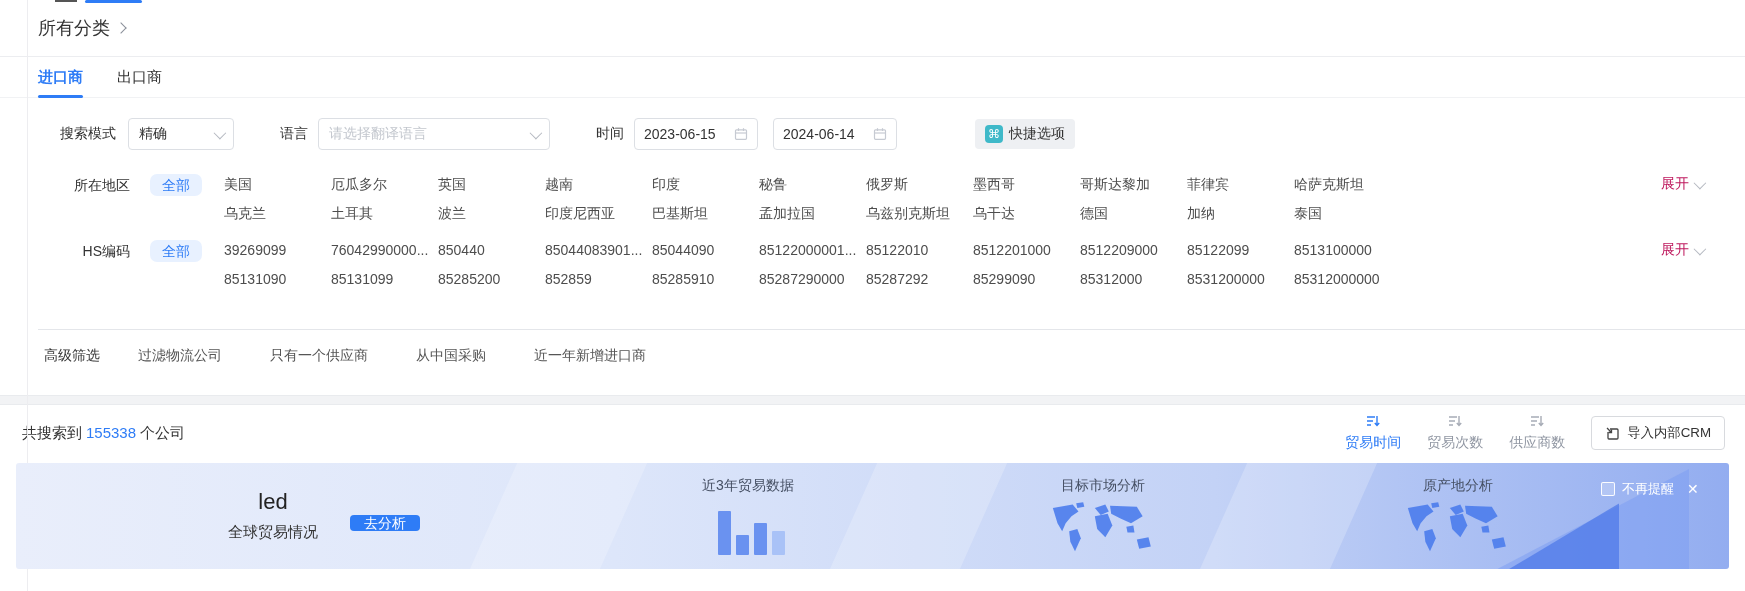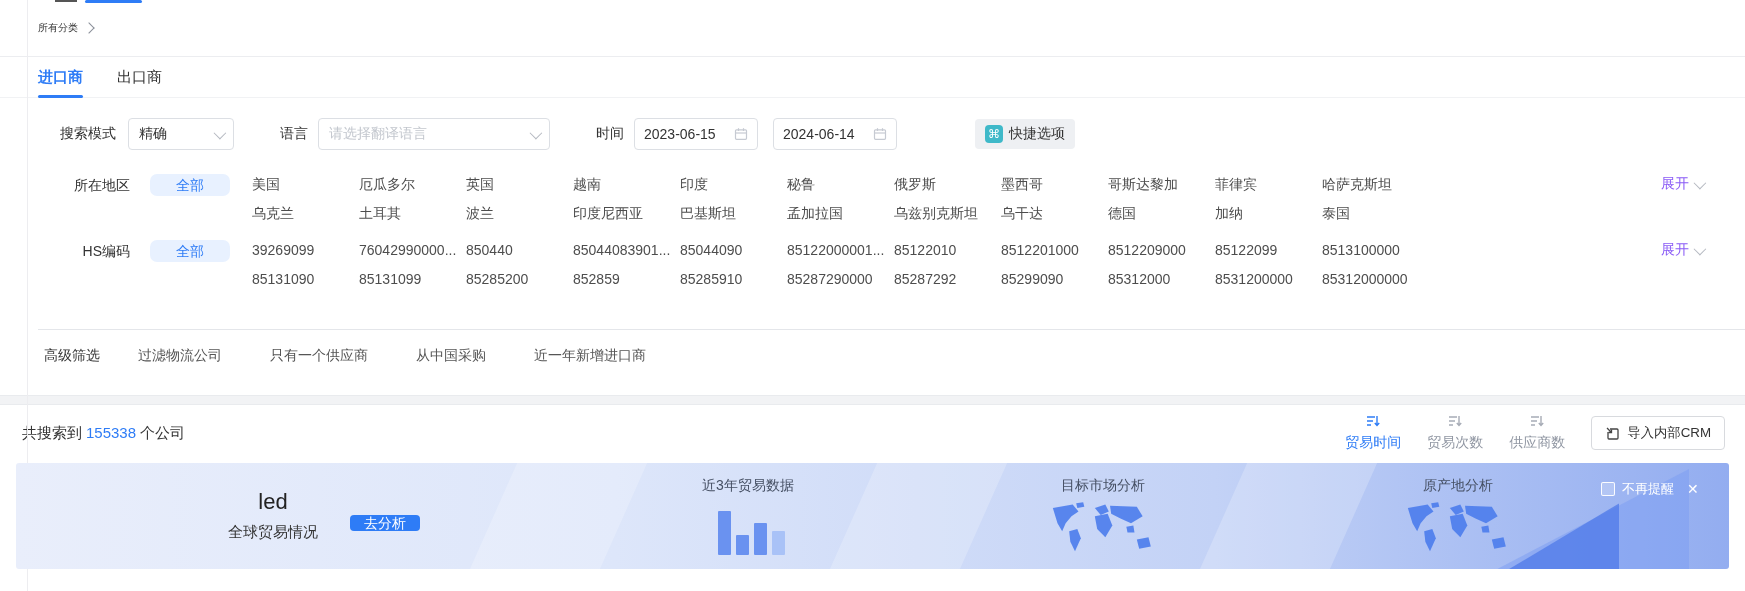--- a/index.html
+++ b/index.html
@@ -7,21 +7,21 @@
     font-family:"Liberation Sans","DejaVu Sans",sans-serif; font-size:14px; color:#333; }
   .page { position:relative; width:1745px; height:591px; }
   .left-line { position:absolute; left:27px; top:0; bottom:0; width:1px; background:#ededf0; }
 
   
   .remnant-gray { position:absolute; left:55px; top:0; width:22px; height:2px; background:#555; }
   .remnant-blue { position:absolute; left:85px; top:0; width:57px; height:3px; background:#2e7cf6; border-radius:2px; }
 
   
   .strip { height:57px; display:flex; align-items:center; padding-left:38px; border-bottom:1px solid #ecedf0; }
-  .strip .crumb { font-size:10px; color:#333; display:flex; align-items:center; gap:7px; cursor:pointer; }
+  .strip .crumb { font-size:18px; color:#333; display:flex; align-items:center; gap:7px; cursor:pointer; }
   .chev-right { width:8px; height:8px; border-top:1.5px solid #8a8f99; border-right:1.5px solid #8a8f99; transform:rotate(45deg); display:inline-block; }
 
   
   .tabs-row { height:41px; display:flex; align-items:center; padding-left:38px; border-bottom:1px solid #f1f2f4; }
   .tab { position:relative; height:41px; display:flex; align-items:center; margin-right:34px; font-size:15px; cursor:pointer; }
   .tab.active { color:#2e7cf6; font-weight:bold; }
   .tab.active .underline { position:absolute; left:0; right:0; bottom:0; height:3px; background:#2e7cf6; border-radius:2px; }
 
   
   .frow { display:flex; align-items:center; padding-left:60px; }
@@ -35,26 +35,26 @@
   .date-box { height:32px; width:124px; border:1px solid #dcdfe4; border-radius:4px; display:flex;
               align-items:center; justify-content:space-between; padding:0 9px; cursor:pointer; }
   .quick-btn { height:30px; display:flex; align-items:center; gap:6px; background:#eef0f3; border-radius:4px;
                padding:0 10px; cursor:pointer; color:#333; }
   .cmd-ico { width:18px; height:18px; border-radius:4px; background:#3fb9c9; color:#fff; font-size:12px;
              display:flex; align-items:center; justify-content:center; }
 
   
   .tagrow { display:flex; align-items:flex-start; padding-left:60px; padding-right:110px; position:relative; }
   .tagrow .flabel { line-height:22px; min-width:70px; text-align:right; margin-right:20px; }
-  .badge { background:#e8f1ff; color:#2e7cf6; padding:1px 26px; border-radius:7px; line-height:20px;
+  .badge { background:#e8f1ff; color:#2e7cf6; padding:1px 12px; border-radius:7px; line-height:20px;
            margin-right:22px; cursor:pointer; white-space:nowrap; }
   .tag-grid { display:flex; flex:1; }
   .tag-col { display:flex; flex-direction:column; gap:9px; min-width:107px; padding-right:6px; }
   .tag-item { color:#4d4d4d; line-height:20px; cursor:pointer; white-space:nowrap; }
-  .expand { position:absolute; right:42px; top:1px; color:#8b5cf6; display:flex; align-items:center; gap:5px; cursor:pointer;justify-content:flex-end; }
+  .expand { position:absolute; right:42px; top:1px; color:#be185d; display:flex; align-items:center; gap:5px; cursor:pointer;justify-content:flex-end; }
   .expand .chev-down { border-color:#b4b8c0; }
 
   .hdivider { height:1px; background:#e4e6ea; margin:40px 0 0 38px; }
 
   .adv-row { display:flex; align-items:center; padding-left:44px; margin-top:17px; padding-bottom:30px; }
   .adv-row .flabel { margin-right:38px; }
   .adv-opt { color:#555; margin-right:48px; cursor:pointer; }
 
   .gap { height:10px; background:#f2f3f5; border-top:1px solid #e9ebee; border-bottom:1px solid #e9ebee; }
 

